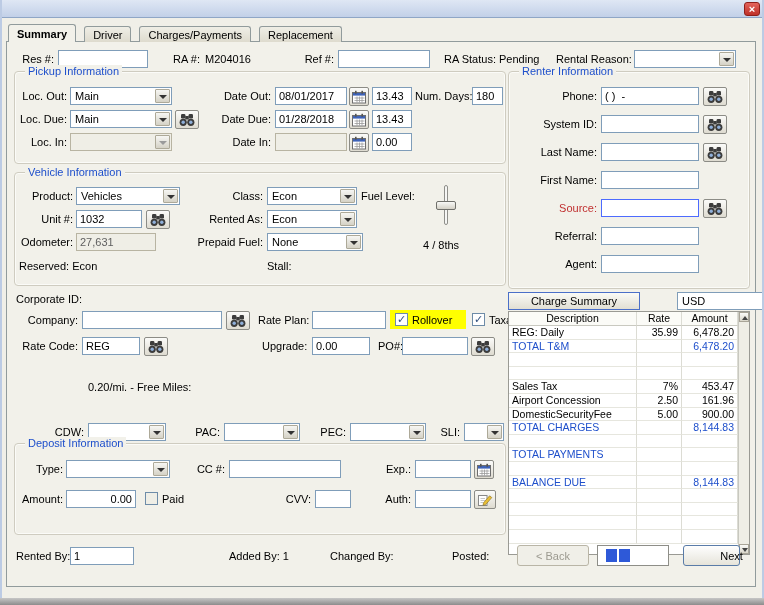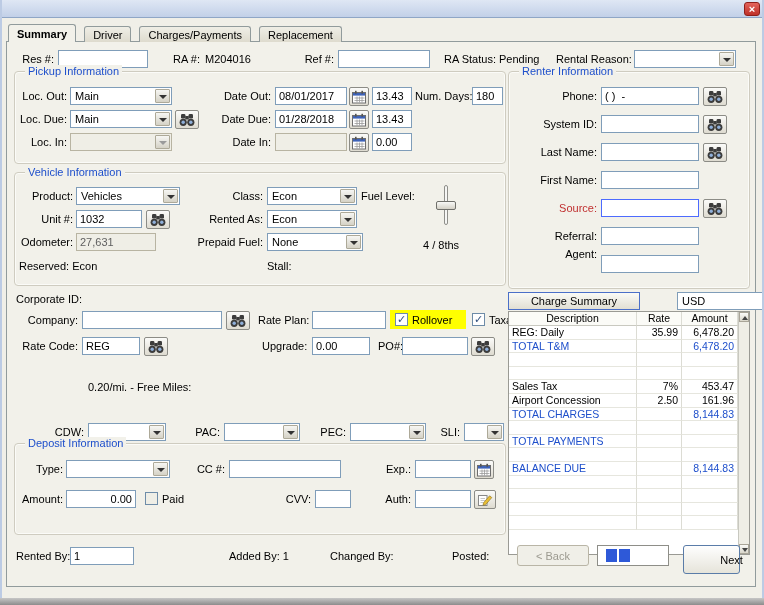--- a/index.html
+++ b/index.html
@@ -227,21 +227,21 @@
     <input class="inp src" style="left: 92px; top: 127px; width: 98px;" value="">
     <div class="ibtn" style="left:194px;top:127px;width:24px;">
         <svg class="ic" viewBox="0 0 16 14">
           <use href="#i-binoc"></use>
         </svg>
       </div>
 
     <div class="lbl r" style="left:2px;top:158px;width:86px;">Referral:</div>
     <input class="inp" style="left: 92px; top: 155px; width: 98px;" value="">
 
-    <div class="lbl r" style="left:2px;top:176px;width:86px;text-align:right;">Agent:</div>
+    <div class="lbl r" style="left:2px;top:186px;width:86px;text-align:right;">Agent:</div>
     <input class="inp" style="left: 92px; top: 183px; width: 98px;" value="">
   </div>
 
   <div class="gbox" style="left:14px;top:172px;width:492px;height:114px;">
     <div class="gtitle">Vehicle Information</div>
 
     <div class="lbl r" style="left:2px;top:17px;width:56px;">Product:</div>
     <div class="combo" style="left:61px;top:14px;width:104px;">
       <span class="cv">Vehicles</span>
         <span class="cb"></span>
@@ -361,20 +361,25 @@
           </div>
         <div class="cs-row">
             <div class="c-desc">Sales Tax</div>
             <div class="c-rate">7%</div>
             <div class="c-amt">453.47</div>
           </div>
         <div class="cs-row">
             <div class="c-desc">Airport Concession</div>
             <div class="c-rate">2.50</div>
             <div class="c-amt">161.96</div>
+          </div>
+        <div class="cs-row">
+            <div class="c-desc">DomesticSecurityFee</div>
+            <div class="c-rate">5.00</div>
+            <div class="c-amt">900.00</div>
           </div>
         <div class="cs-row tot">
             <div class="c-desc">TOTAL CHARGES</div>
             <div class="c-rate"></div>
             <div class="c-amt">8,144.83</div>
           </div>
         <div class="cs-row">
             <div class="c-desc"></div>
             <div class="c-rate"></div>
             <div class="c-amt"></div>
@@ -481,20 +486,20 @@
   <div class="lbl" style="left:200px;top:550px;margin-left:29px;">Added By: 1</div>
   <div class="lbl" style="left:330px;top:550px;">Changed By:</div>
   <div class="lbl" style="left:452px;top:550px;">Posted:</div>
   <div class="btn dis" style="left:517px;top:545px;width:72px;height:21px;">
       <span>&lt; Back</span>
     </div>
   <div class="prog" style="left:597px;top:545px;width:72px;height:21px;">
     <span class="blk" style="left:8px;"></span>
     <span class="blk" style="left:21px;"></span>
   </div>
-  <div class="btn" style="left:683px;top:545px;width:57px;height:29px;padding-left:40px;">
+  <div class="btn" style="left:683px;top:545px;width:57px;height:21px;padding-left:40px;">
       <span>Next</span>
     </div>
 
   <div class="side" style="left:0;"></div>
   <div class="side" style="right:0;"></div>
   <div class="bottombar"></div>
 </div>
 
 </body></html>

